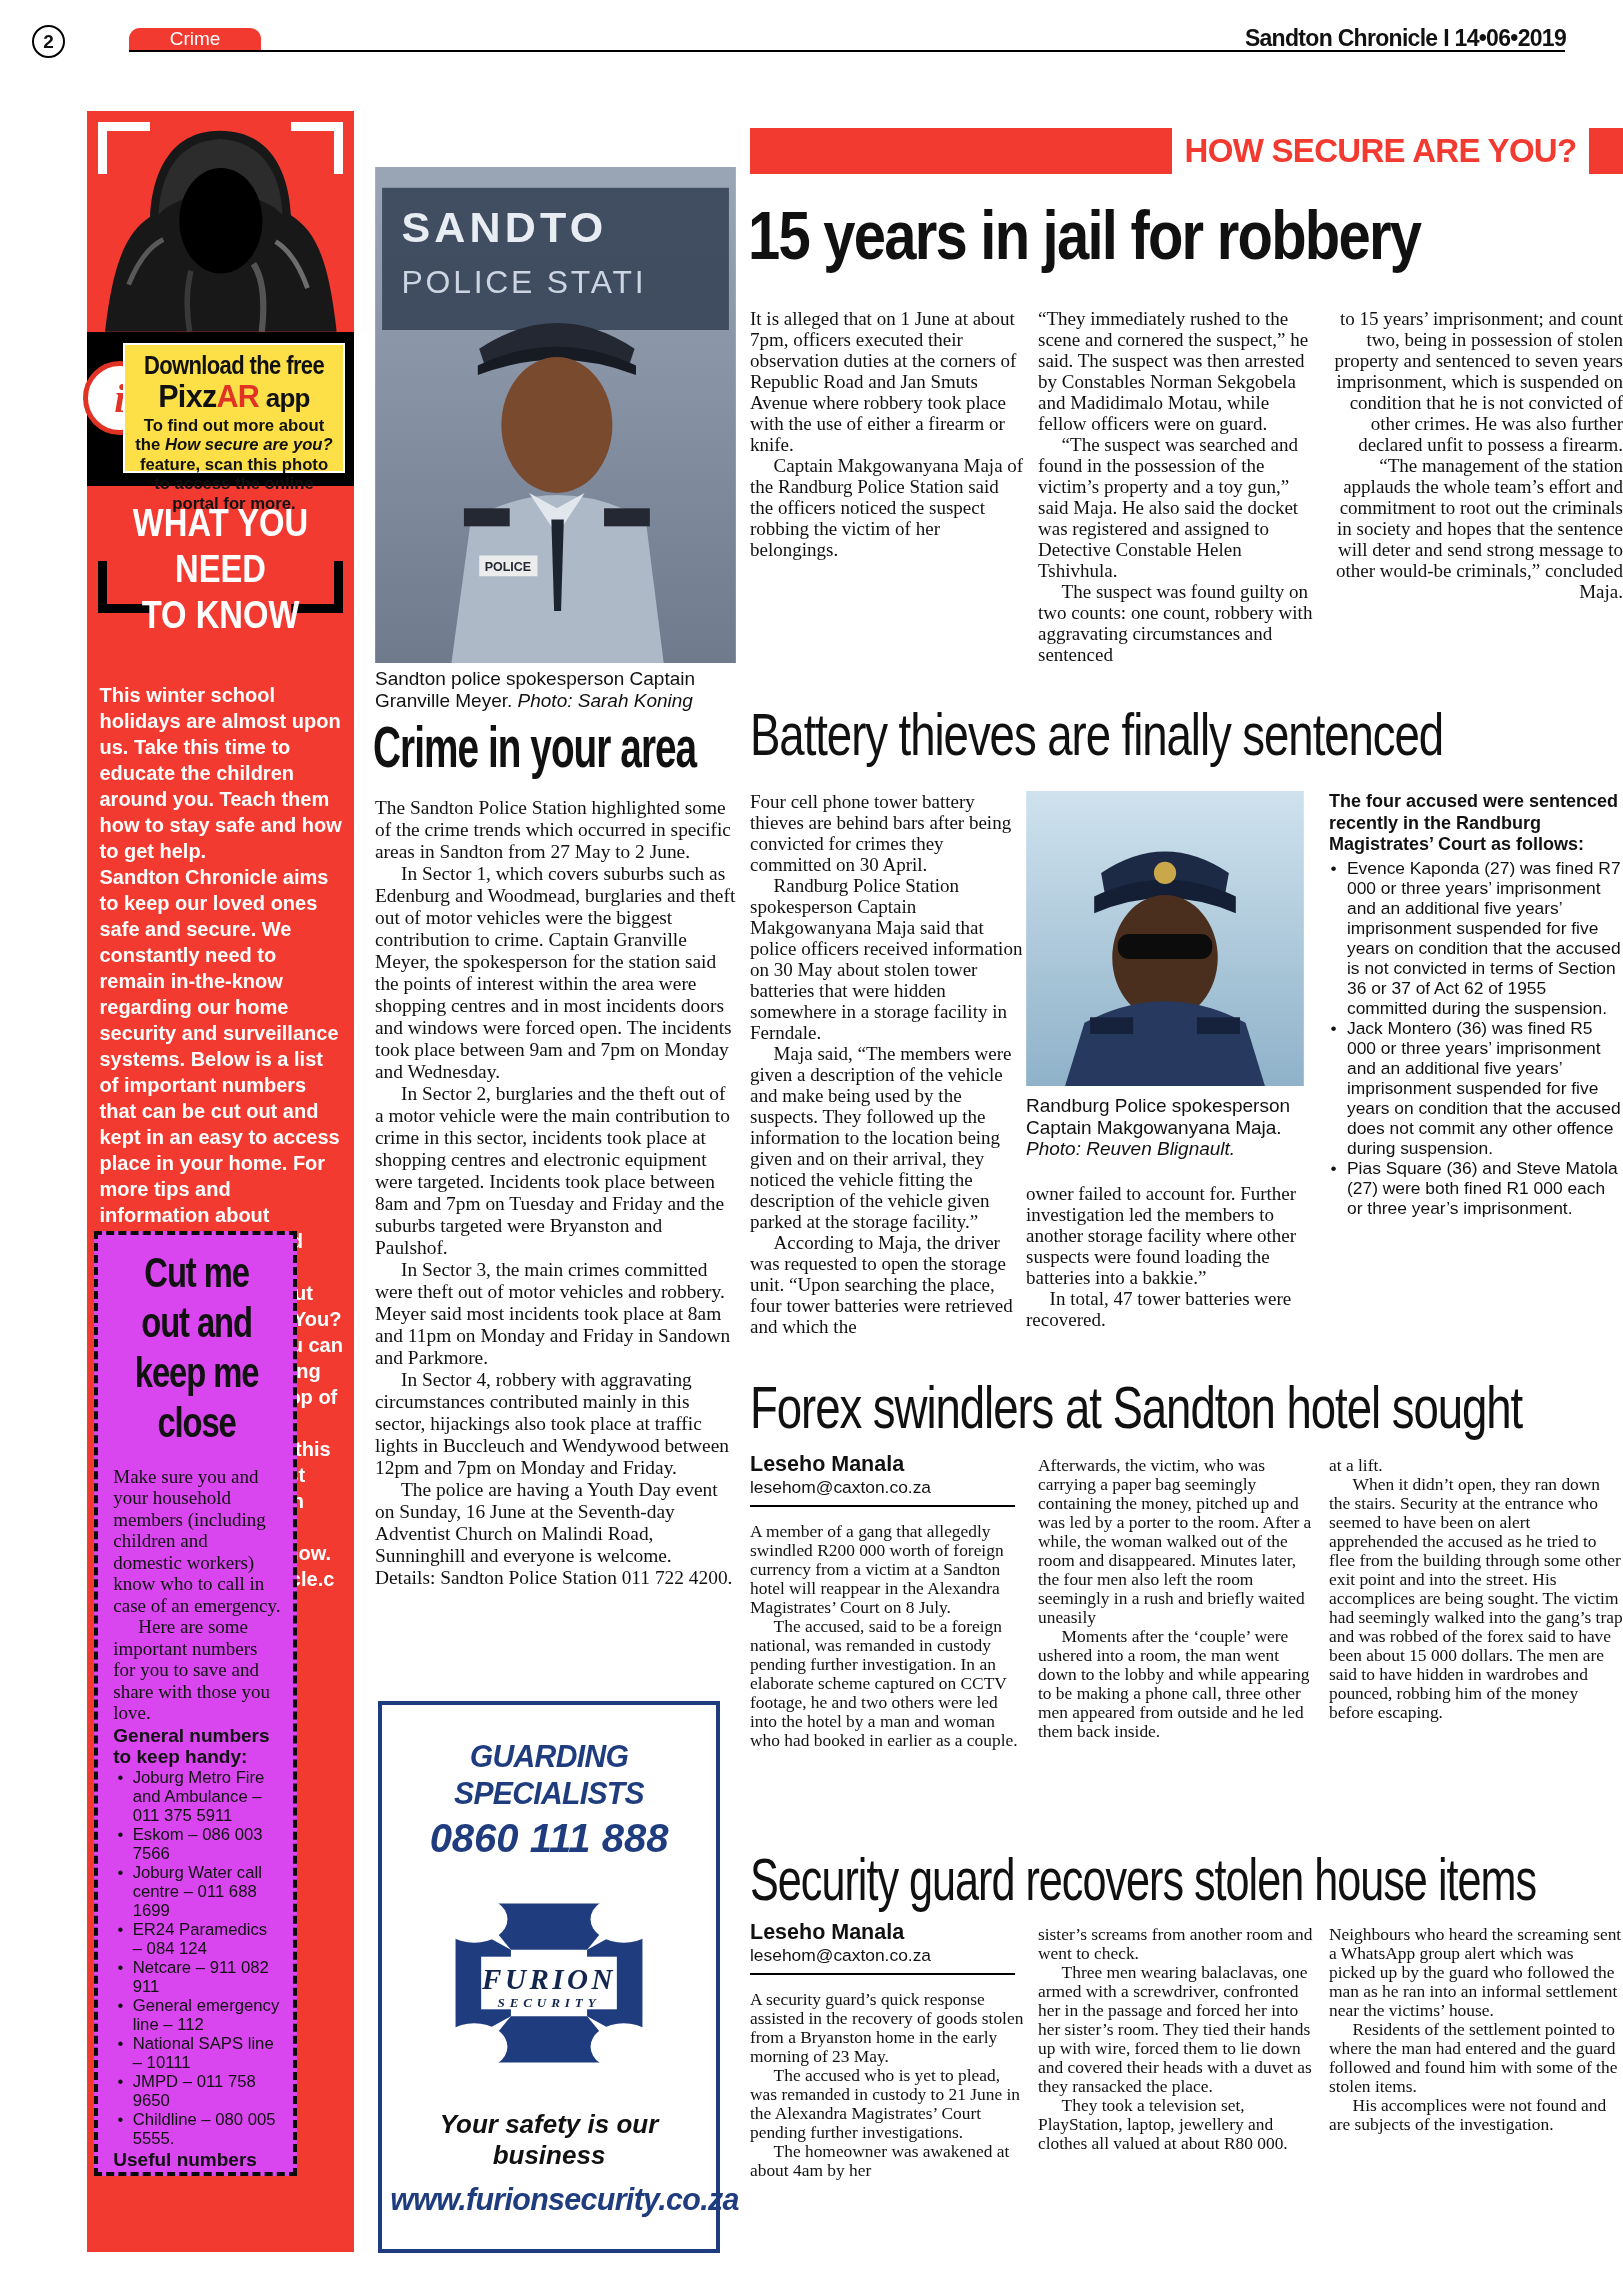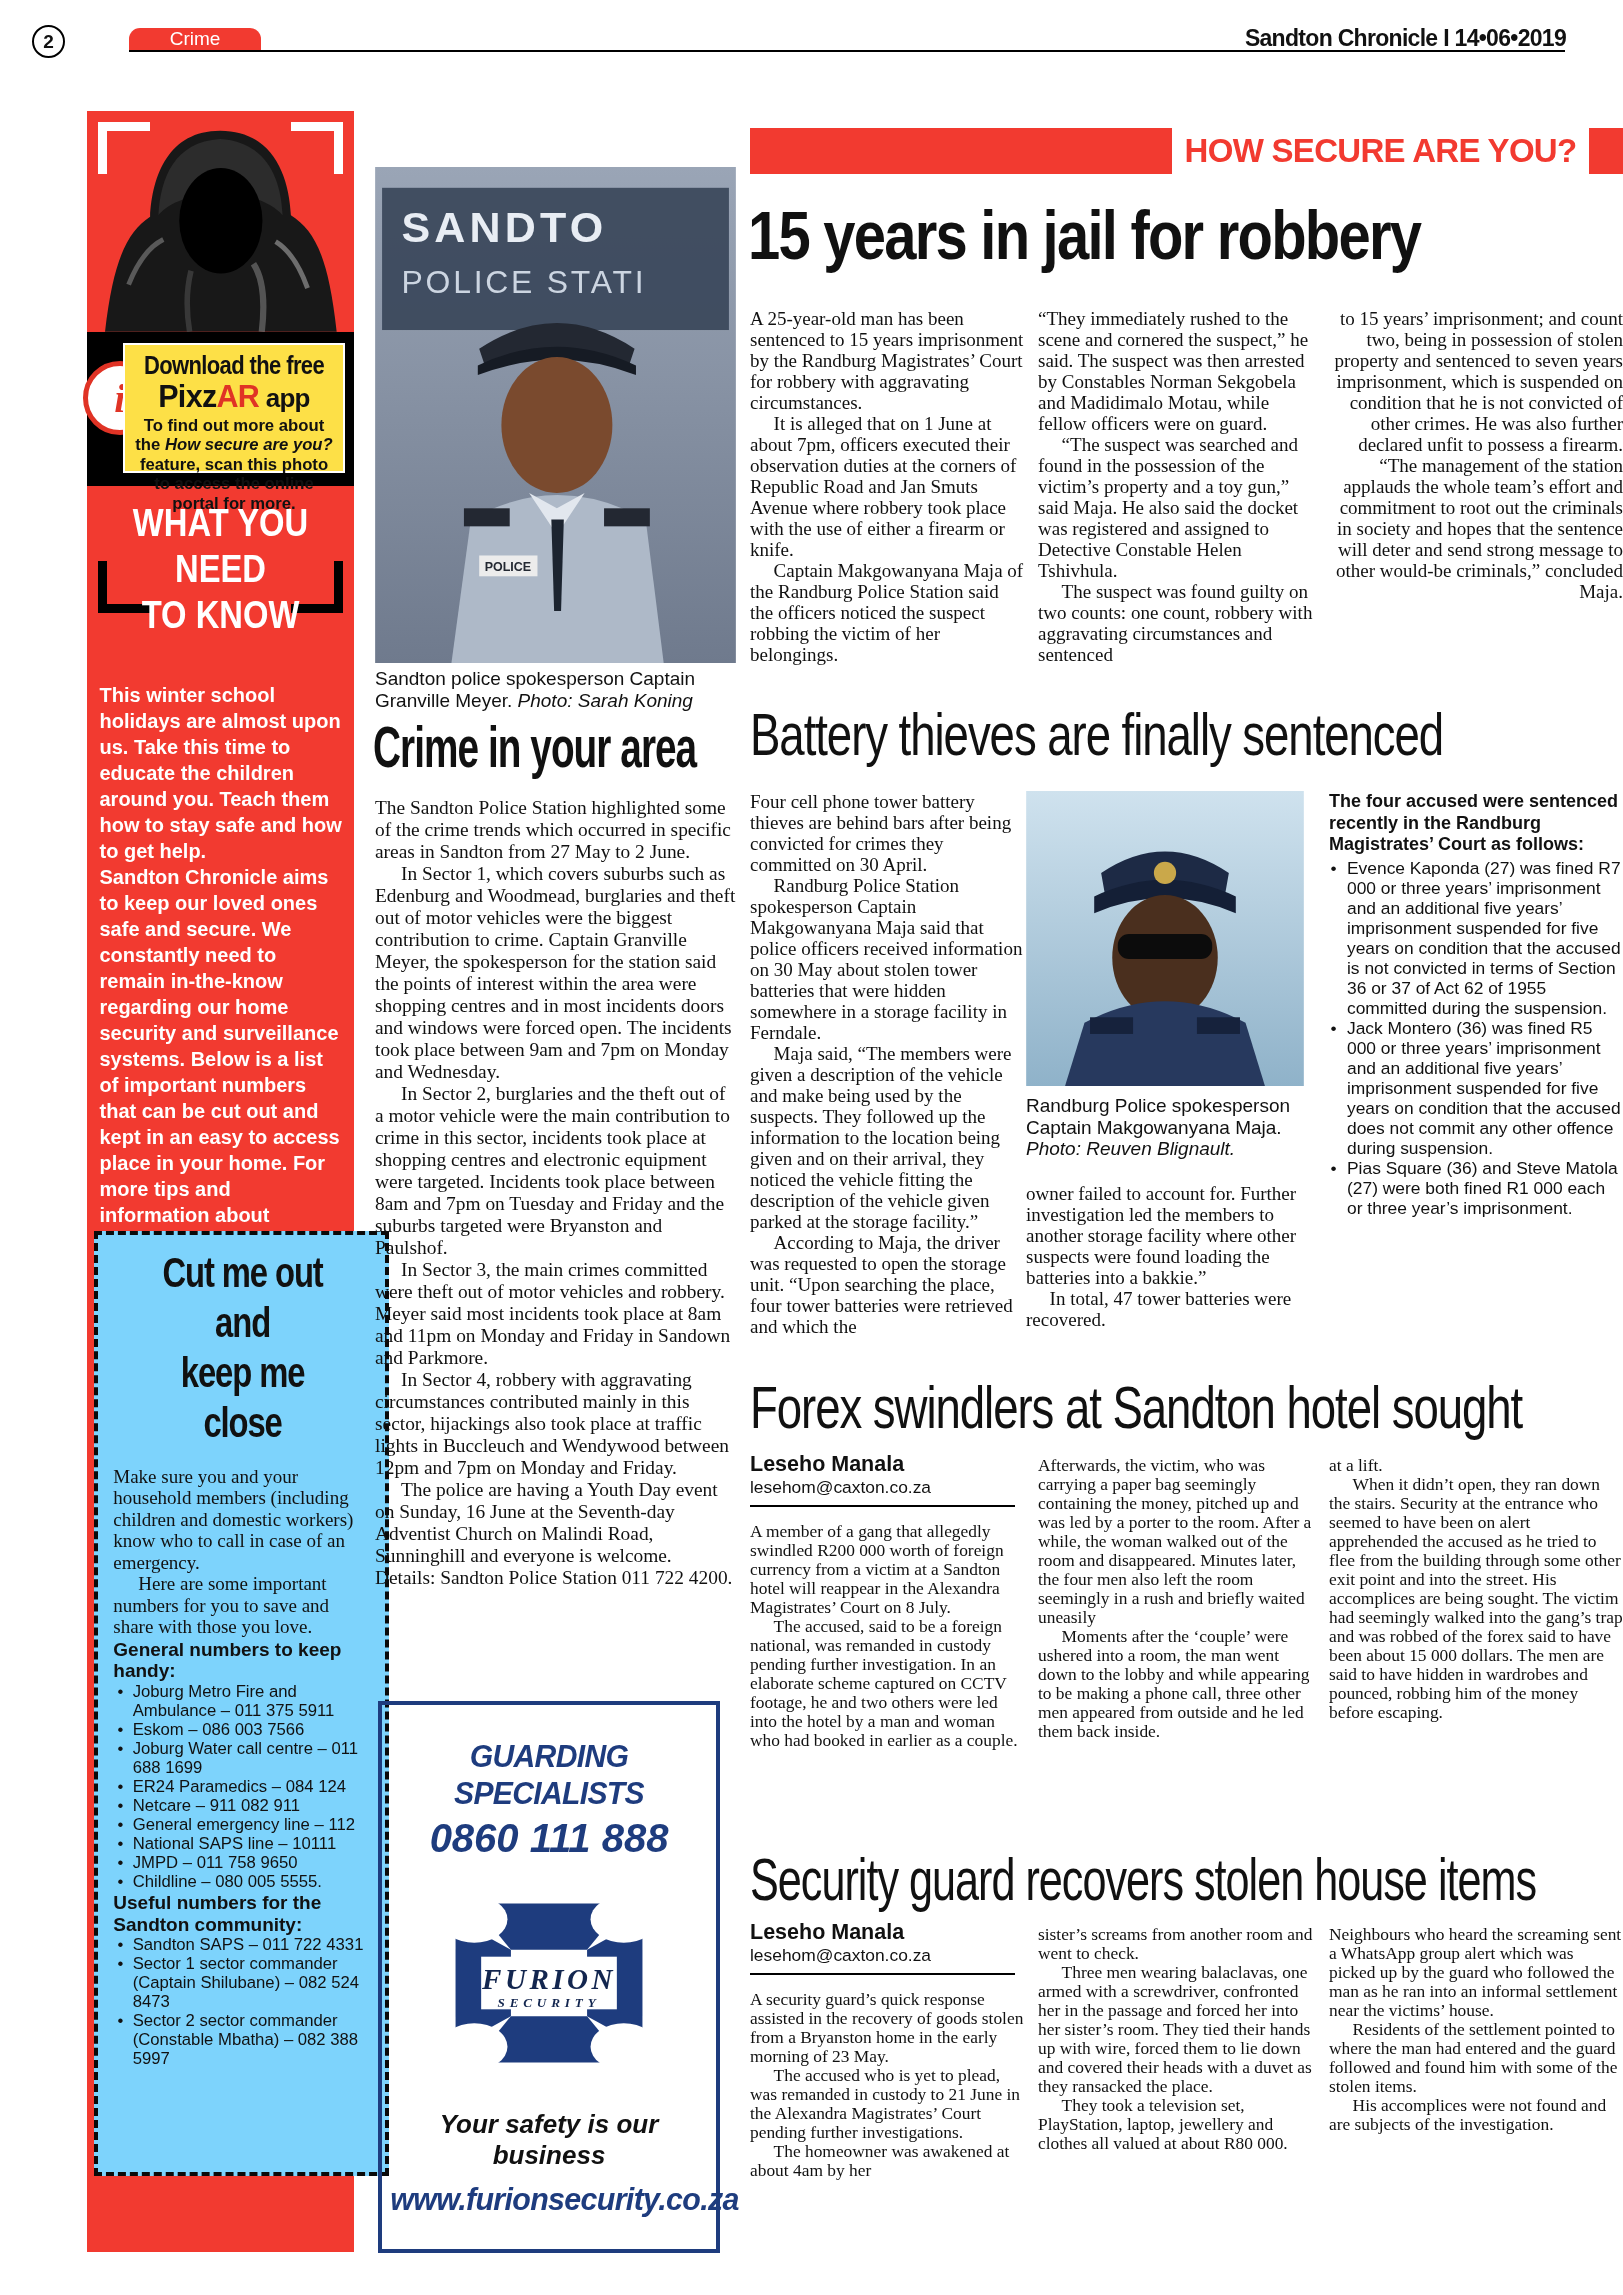--- a/index.html
+++ b/index.html
@@ -37,21 +37,21 @@
              background:#fff;border:5.6px solid #e03325;display:flex;align-items:center;justify-content:center;
              font-family:"Liberation Serif",serif;font-style:italic;font-weight:bold;
              font-size:40px;color:#e03325;}
   .know-title{left:0;top:389px;width:267px;text-align:center;color:#fff;font-weight:bold;
               font-size:39px;line-height:46px;letter-spacing:0;transform:scaleX(.84);transform-origin:center top;}
   .know-body{left:12.5px;top:571px;width:244px;color:#fff;font-weight:bold;font-size:20px;line-height:26px;}
   .know-body p{margin:0;}
   .know-url{word-break:break-all;}
 
   
-  .cutout{left:7px;top:1120px;width:295px;height:945px;background:#7dd3fc;border:4.9px dashed #0a0a0a;
+  .cutout{left:7px;top:1120px;width:203px;height:945px;background:#d946ef;border:4.9px dashed #0a0a0a;
           box-sizing:border-box;padding:12.5px 12.5px 0 15.3px;overflow:hidden;}
   .cut-title{text-align:center;font-weight:bold;font-size:42px;line-height:50px;letter-spacing:-1.4px;
              transform:scaleX(.78);transform-origin:center top;margin-bottom:18px;}
   .cut-intro{font-family:"Liberation Serif",serif;font-size:19px;line-height:21.5px;}
   .cut-intro p{margin:0;}
   .cut-intro p+p{text-indent:25px;}
   .cut-head{font-weight:bold;font-size:19px;line-height:21.5px;margin-top:1.4px;}
   .cut-list{list-style:none;margin:0;padding:0;font-size:16.7px;line-height:19px;}
   .cut-list li{position:relative;padding-left:19.4px;}
   .cut-list li::before{content:"•";position:absolute;left:4.2px;}
@@ -275,21 +275,20 @@
   <div class="abs banner">
     <div class="banner-red-l"></div>
     <div class="banner-mid">
         <span>HOW SECURE ARE YOU?</span>
       </div>
     <div class="banner-red-r"></div>
   </div>
 
   <div class="abs hl jail-title">15 years in jail for robbery</div>
   <div class="abs newscol jail-c1">
-      <p>A 25-year-old man has been sentenced to 15 years imprisonment by the Randburg Magistrates’ Court for robbery with aggravating circumstances.</p>
       <p>It is alleged that on 1 June at about 7pm, officers executed their observation duties at the corners of Republic Road and Jan Smuts Avenue where robbery took place with the use of either a firearm or knife.</p>
       <p>Captain Makgowanyana Maja of the Randburg Police Station said the officers noticed the suspect robbing the victim of her belongings.</p>
     </div>
   <div class="abs newscol jail-c2">
       <p>“They immediately rushed to the scene and cornered the suspect,” he said. The suspect was then arrested by Constables Norman Sekgobela and Madidimalo Motau, while fellow officers were on guard.</p>
       <p>“The suspect was searched and found in the possession of the victim’s property and a toy gun,” said Maja. He also said the docket was registered and assigned to Detective Constable Helen Tshivhula.</p>
       <p>The suspect was found guilty on two counts: one count, robbery with aggravating circumstances and sentenced</p>
     </div>
   <div class="abs newscol jail-c3">
       <p>to 15 years’ imprisonment; and count two, being in possession of stolen property and sentenced to seven years imprisonment, which is suspended on condition that he is not convicted of other crimes. He was also further declared unfit to possess a firearm.</p>

